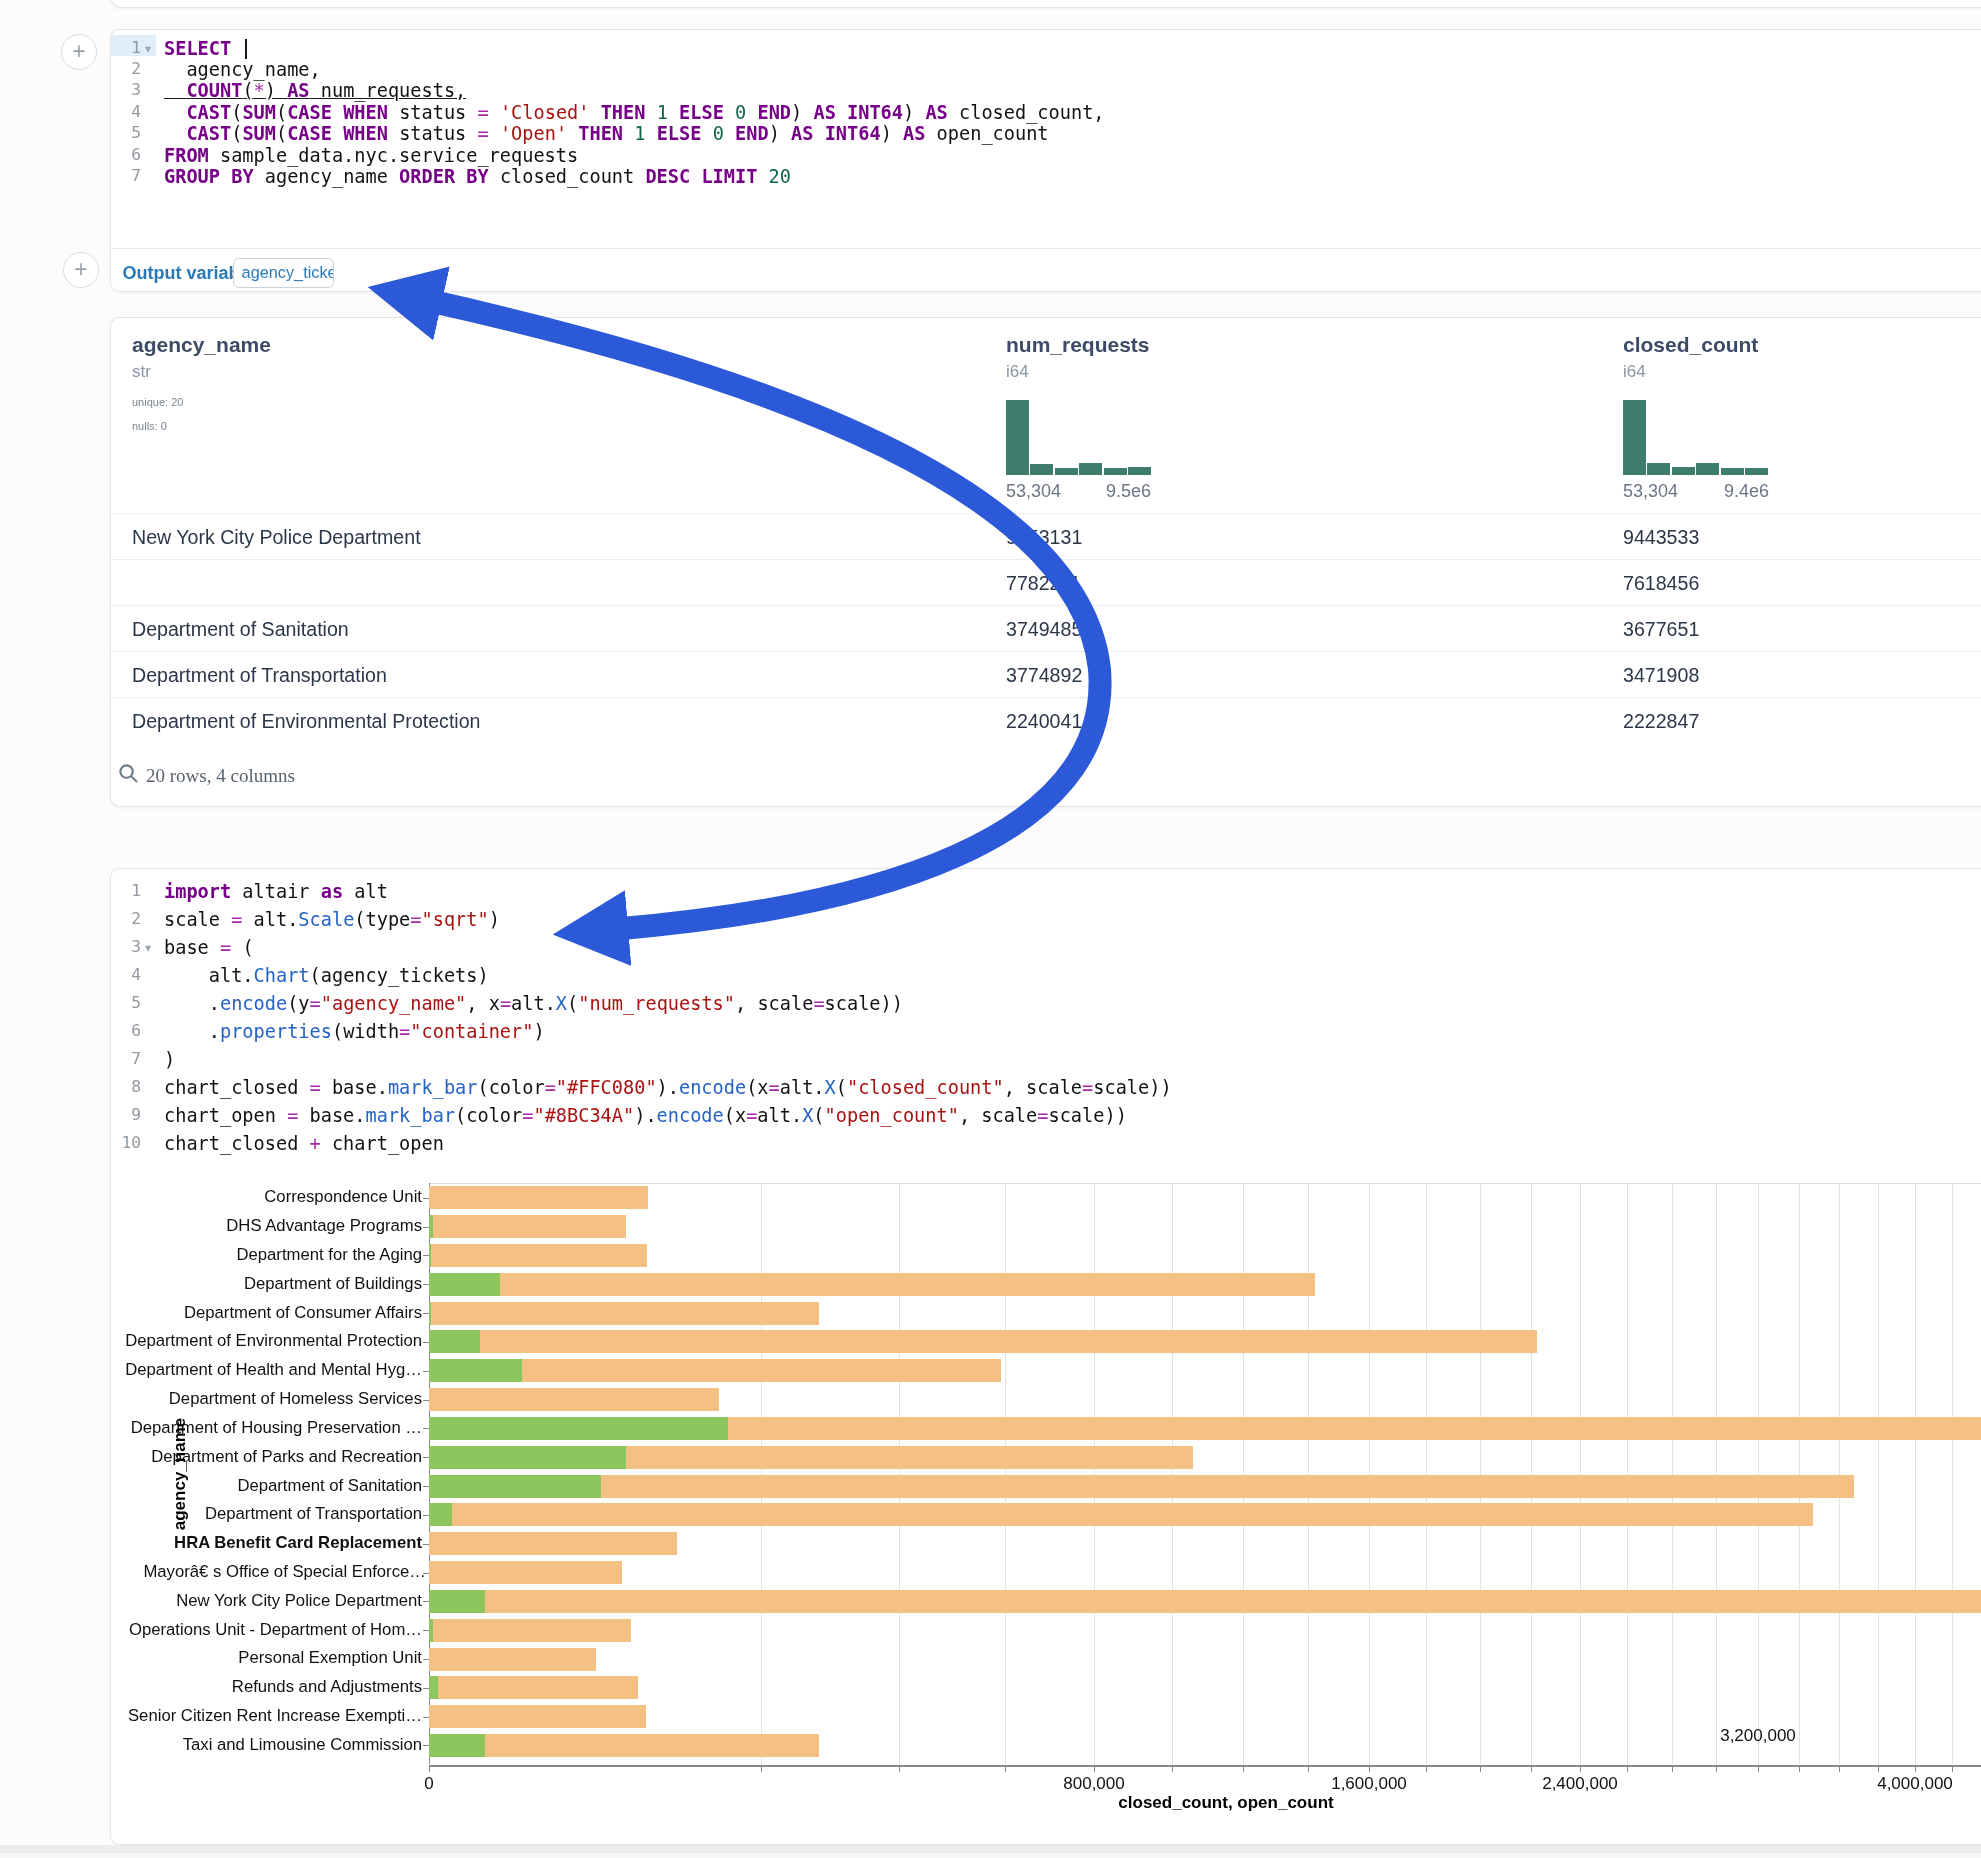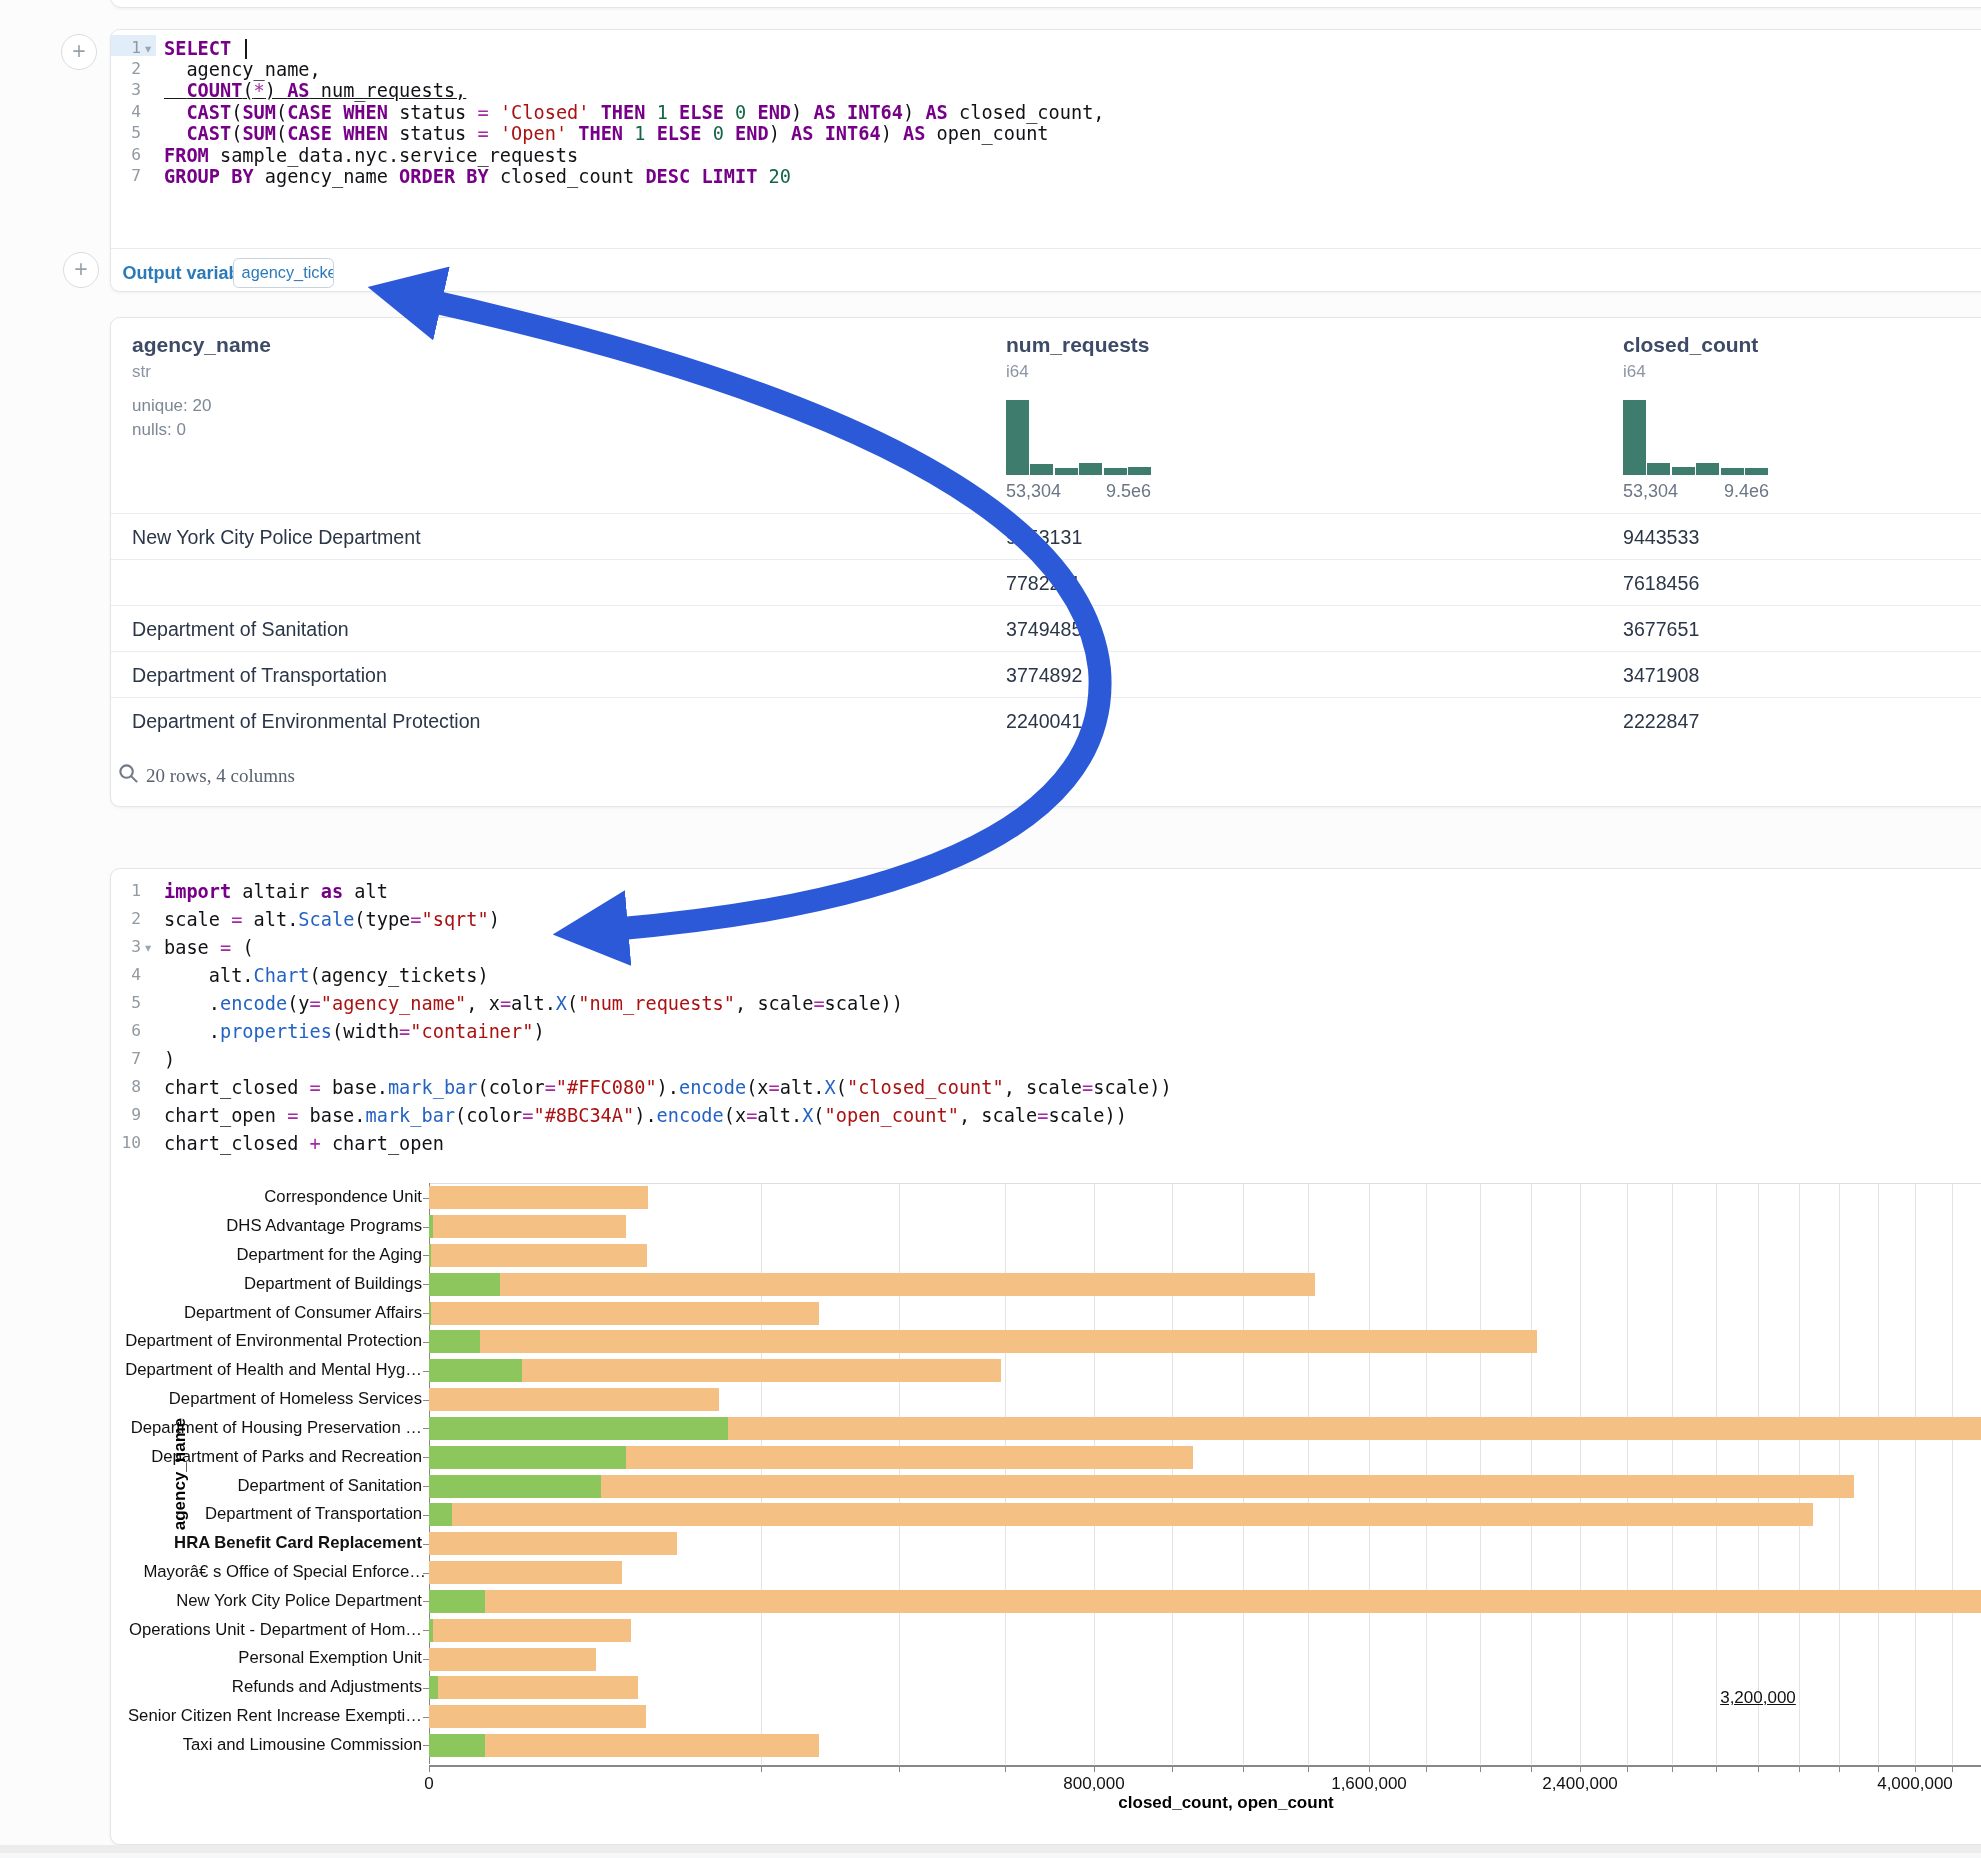--- a/index.html
+++ b/index.html
@@ -24,21 +24,21 @@
   .tok-pl  { color:#101216; }
   .caret { position:absolute; width:1.9px; height:20px; background:#15171a; }
   .gutter-active { position:absolute; background:#e2edfa; }
   .divider { position:absolute; border-top:1px solid #e8eaec; }
   .outvar-label { position:absolute; font-size:18px; font-weight:bold; color:#2a7ab9; }
   .chip { position:absolute; border:1.4px solid #c8d3dc; border-radius:5.7px; background:#fff;
           font-size:16.3px; color:#2a7ab9; padding:3.8px 7.6px; overflow:hidden;
           white-space:nowrap; cursor:text; }
   .th-name { position:absolute; font-size:21px; font-weight:bold; color:#3d4b66; }
   .th-type { position:absolute; font-size:17px; color:#8b95a4; }
-  .th-stat { position:absolute; font-size:17px; color:#7d8795; }
+  .th-stat { position:absolute; font-size:11px; color:#7d8795; }
   .hist { position:absolute; }
   .hist-bar { position:absolute; bottom:0; background:#3e7d6e; }
   .hist-lab { position:absolute; font-size:18px; color:#6b7686; }
   .trow { position:absolute; left:0; width:100%; height:46px; border-top:1px solid #e9edf1; }
   .tcell { position:absolute; top:0; height:46px; line-height:46px;
            font-size:19.6px; color:#2b3648; white-space:nowrap; }
   .tfooter { position:absolute; font-size:19px; color:#59636f;font-family:Liberation Serif, serif; }
   .chart-el { position:absolute; }
   .grid-v { position:absolute; width:1px; background:#e3e3e3; }
   .axis-line { position:absolute; background:#888; }
@@ -177,21 +177,21 @@
     <div class="tick" style="left: 1758px; top: 1766px; width: 1px; height: 5.7px;"></div>
     <div class="tick" style="left: 1799px; top: 1766px; width: 1px; height: 5.7px;"></div>
     <div class="tick" style="left: 1839px; top: 1766px; width: 1px; height: 5.7px;"></div>
     <div class="tick" style="left: 1878px; top: 1766px; width: 1px; height: 5.7px;"></div>
     <div class="tick" style="left: 1915px; top: 1766px; width: 1px; height: 5.7px;"></div>
     <div class="tick" style="left: 1952px; top: 1766px; width: 1px; height: 5.7px;"></div>
     <div class="xlab" style="left: 429px; top: 1774px;">0</div>
     <div class="xlab" style="left: 1094px; top: 1774px;">800,000</div>
     <div class="xlab" style="left: 1369px; top: 1774px;">1,600,000</div>
     <div class="xlab" style="left: 1580px; top: 1774px;">2,400,000</div>
-    <div class="xlab" style="left: 1758px; top: 1688px; text-decoration: underline;">3,200,000</div>
+    <div class="xlab" style="left: 1758px; top: 1726px;">3,200,000</div>
     <div class="xlab" style="left: 1915px; top: 1774px;">4,000,000</div>
     <div class="ylab" style="left: 0px; top: 1187px;">Correspondence Unit</div>
     <div class="tick" style="left: 423px; top: 1198px; width: 5.7px; height: 1px;"></div>
     <div class="ylab" style="left: 0px; top: 1216px;">DHS Advantage Programs</div>
     <div class="tick" style="left: 423px; top: 1227px; width: 5.7px; height: 1px;"></div>
     <div class="ylab" style="left: 0px; top: 1245px;">Department for the Aging</div>
     <div class="tick" style="left: 423px; top: 1255px; width: 5.7px; height: 1px;"></div>
     <div class="ylab" style="left: 0px; top: 1274px;">Department of Buildings</div>
     <div class="tick" style="left: 423px; top: 1284px; width: 5.7px; height: 1px;"></div>
     <div class="ylab" style="left: 0px; top: 1303px;">Department of Consumer Affairs</div>

